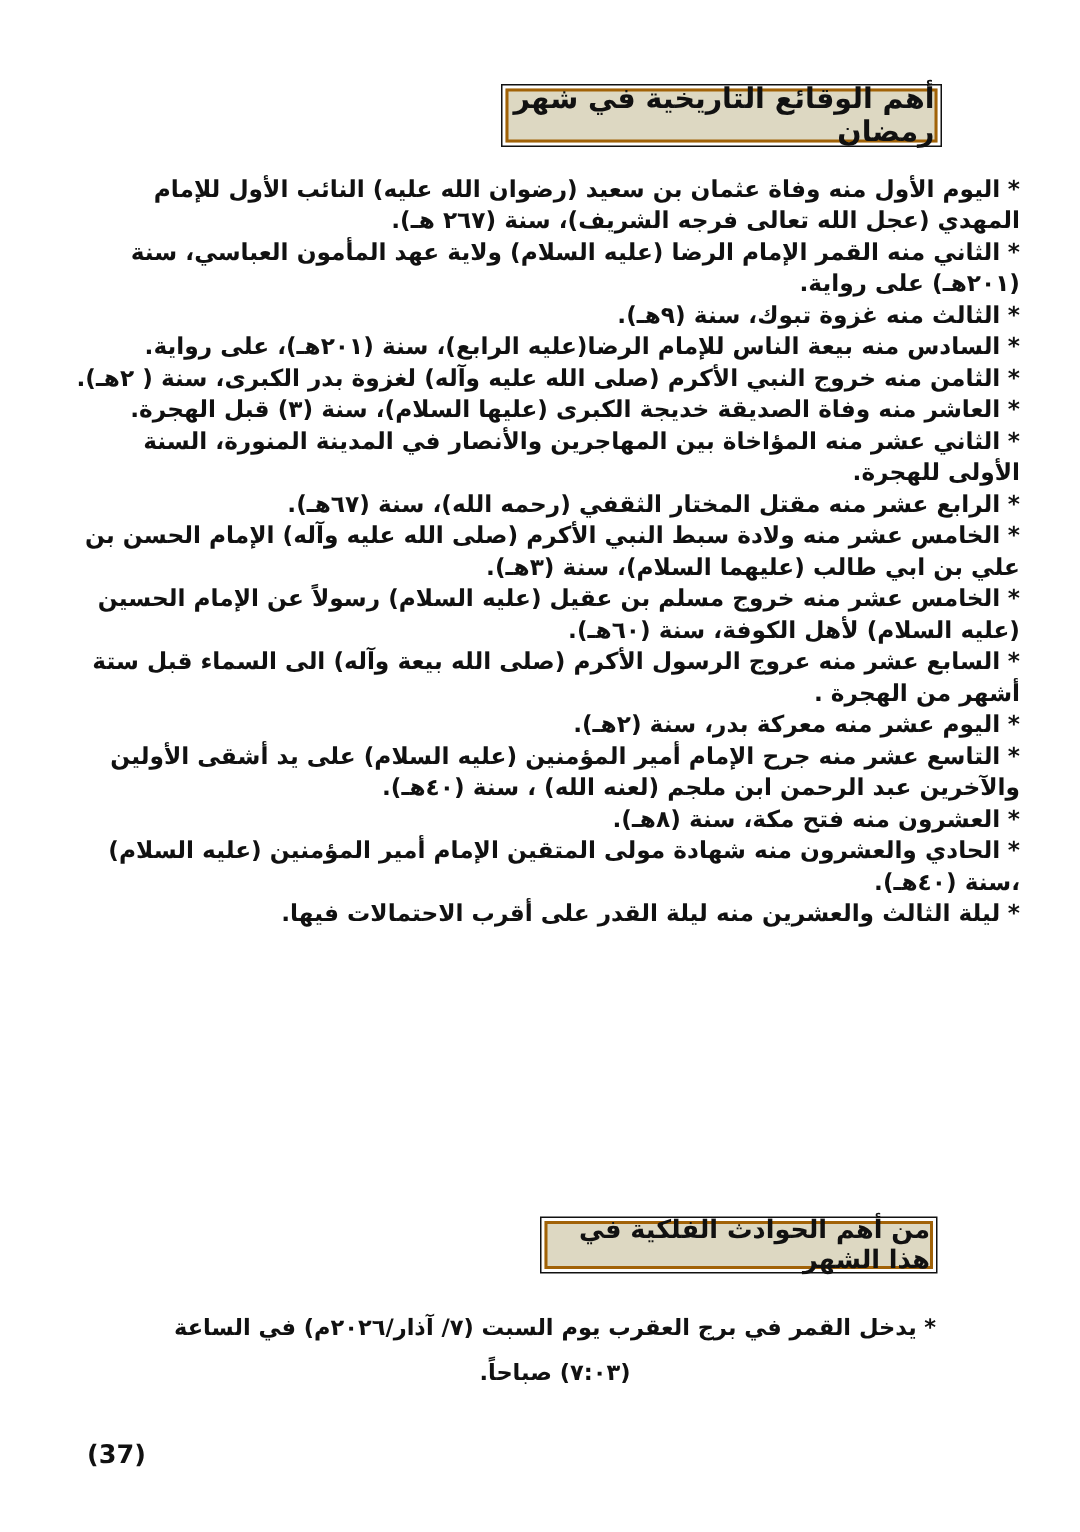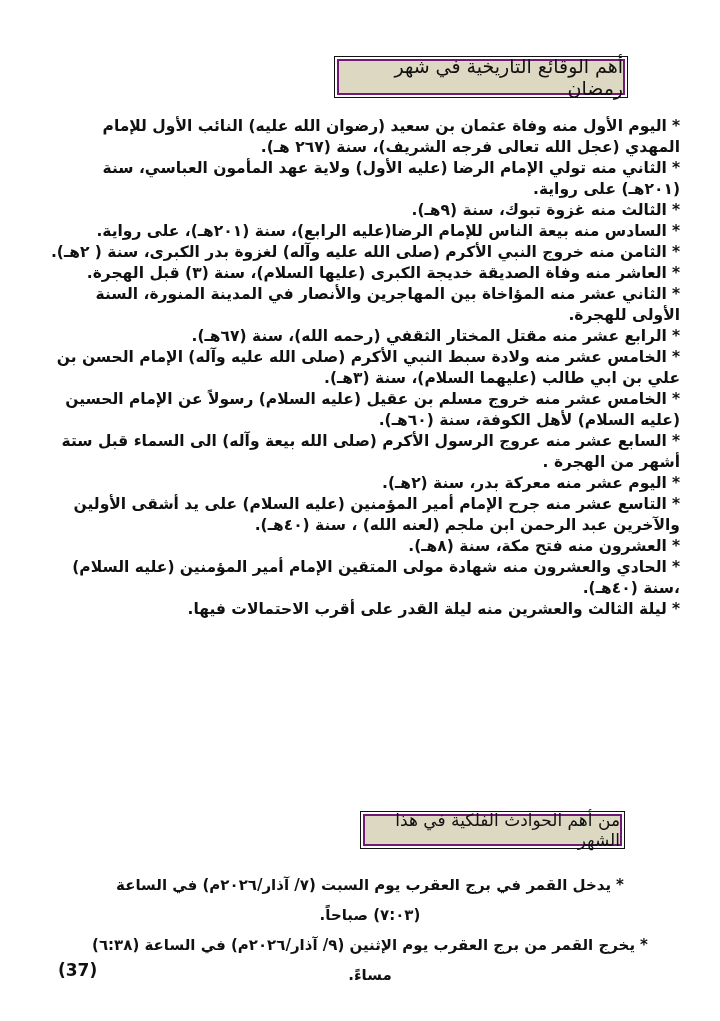--- a/index.html
+++ b/index.html
@@ -4,23 +4,23 @@
   <style>
     html, body { margin: 0; padding: 0; }
     body {
       width: 720px; height: 1021px; background: #ffffff; overflow: hidden;
       font-family: "DejaVu Sans", sans-serif; color: #111;
       position: relative;
     }
     .page { position: absolute; left: 0; top: 0; width: 720px; height: 1021px; }
     .title-box {
       position: absolute; background: #ddd8c2;
-      border: 2px solid #701a75; outline: 1px solid #111; outline-offset: 2px;
+      border: 2px solid #a16207; outline: 1px solid #111; outline-offset: 2px;
       display: flex; align-items: center; justify-content: center;
-      font-weight: normal; direction: rtl; box-sizing: border-box;
+      font-weight: bold; direction: rtl; box-sizing: border-box;
     }
     .title-main { left: 337px; top: 59px; width: 288px; height: 36px; font-size: 19px; }
     .title-astro { left: 363px; top: 814px; width: 259px; height: 32px; font-size: 17px; justify-content: center; }
     .events {
       position: absolute; left: 46px; top: 116px; width: 634px;
       direction: rtl; text-align: right; font-weight: bold; font-size: 15.5px;
     }
     .event { line-height: 21px; margin: 0; padding: 0; }
     .event .bullet { margin-left: 5px; }
     .astro {
@@ -37,21 +37,21 @@
 <body>
 
 <div class="page">
 
   <div class="title-box title-main">
     <span>أهم الوقائع التاريخية في شهر رمضان</span>
   </div>
 
   <div class="events">
     <p class="event"><span class="bullet">*</span><span>اليوم الأول منه وفاة عثمان بن سعيد (رضوان الله عليه) النائب الأول للإمام المهدي (عجل الله تعالى فرجه الشريف)، سنة (٢٦٧ هـ).</span></p>
-    <p class="event"><span class="bullet">*</span><span>الثاني منه تولي الإمام الرضا (عليه الأول) ولاية عهد المأمون العباسي، سنة (٢٠١هـ) على رواية.</span></p>
+    <p class="event"><span class="bullet">*</span><span>الثاني منه القمر الإمام الرضا (عليه السلام) ولاية عهد المأمون العباسي، سنة (٢٠١هـ) على رواية.</span></p>
     <p class="event"><span class="bullet">*</span><span>الثالث منه غزوة تبوك، سنة (٩هـ).</span></p>
     <p class="event"><span class="bullet">*</span><span>السادس منه بيعة الناس للإمام الرضا(عليه الرابع)، سنة (٢٠١هـ)، على رواية.</span></p>
     <p class="event"><span class="bullet">*</span><span>الثامن منه خروج النبي الأكرم (صلى الله عليه وآله) لغزوة بدر الكبرى، سنة ( ٢هـ).</span></p>
     <p class="event"><span class="bullet">*</span><span>العاشر منه وفاة الصديقة خديجة الكبرى (عليها السلام)، سنة (٣) قبل الهجرة.</span></p>
     <p class="event"><span class="bullet">*</span><span>الثاني عشر منه المؤاخاة بين المهاجرين والأنصار في المدينة المنورة، السنة الأولى للهجرة.</span></p>
     <p class="event"><span class="bullet">*</span><span>الرابع عشر منه مقتل المختار الثقفي (رحمه الله)، سنة (٦٧هـ).</span></p>
     <p class="event"><span class="bullet">*</span><span>الخامس عشر منه ولادة سبط النبي الأكرم (صلى الله عليه وآله) الإمام الحسن بن علي بن ابي طالب (عليهما السلام)، سنة (٣هـ).</span></p>
     <p class="event"><span class="bullet">*</span><span>الخامس عشر منه خروج مسلم بن عقيل (عليه السلام) رسولاً عن الإمام الحسين (عليه السلام) لأهل الكوفة، سنة (٦٠هـ).</span></p>
     <p class="event"><span class="bullet">*</span><span>السابع عشر منه عروج الرسول الأكرم (صلى الله بيعة وآله) الى السماء قبل ستة أشهر من الهجرة .</span></p>
     <p class="event"><span class="bullet">*</span><span>اليوم عشر منه معركة بدر، سنة (٢هـ).</span></p>
@@ -60,17 +60,16 @@
     <p class="event"><span class="bullet">*</span><span>الحادي والعشرون منه شهادة مولى المتقين الإمام أمير المؤمنين (عليه السلام) ،سنة (٤٠هـ).</span></p>
     <p class="event"><span class="bullet">*</span><span>ليلة الثالث والعشرين منه ليلة القدر على أقرب الاحتمالات فيها.</span></p>
   </div>
 
   <div class="title-box title-astro">
     <span>من أهم الحوادث الفلكية في هذا الشهر</span>
   </div>
 
   <div class="astro">
     <p class="event"><span class="bullet">*</span><span>يدخل القمر في برج العقرب يوم السبت (٧/ آذار/٢٠٢٦م) في الساعة (٧:٠٣) صباحاً.</span></p>
-    <p class="event"><span class="bullet">*</span><span>يخرج القمر من برج العقرب يوم الإثنين (٩/ آذار/٢٠٢٦م) في الساعة (٦:٣٨) مساءً.</span></p>
   </div>
 
   <div class="page-num">(37)</div>
 </div>
 
 </body></html>

